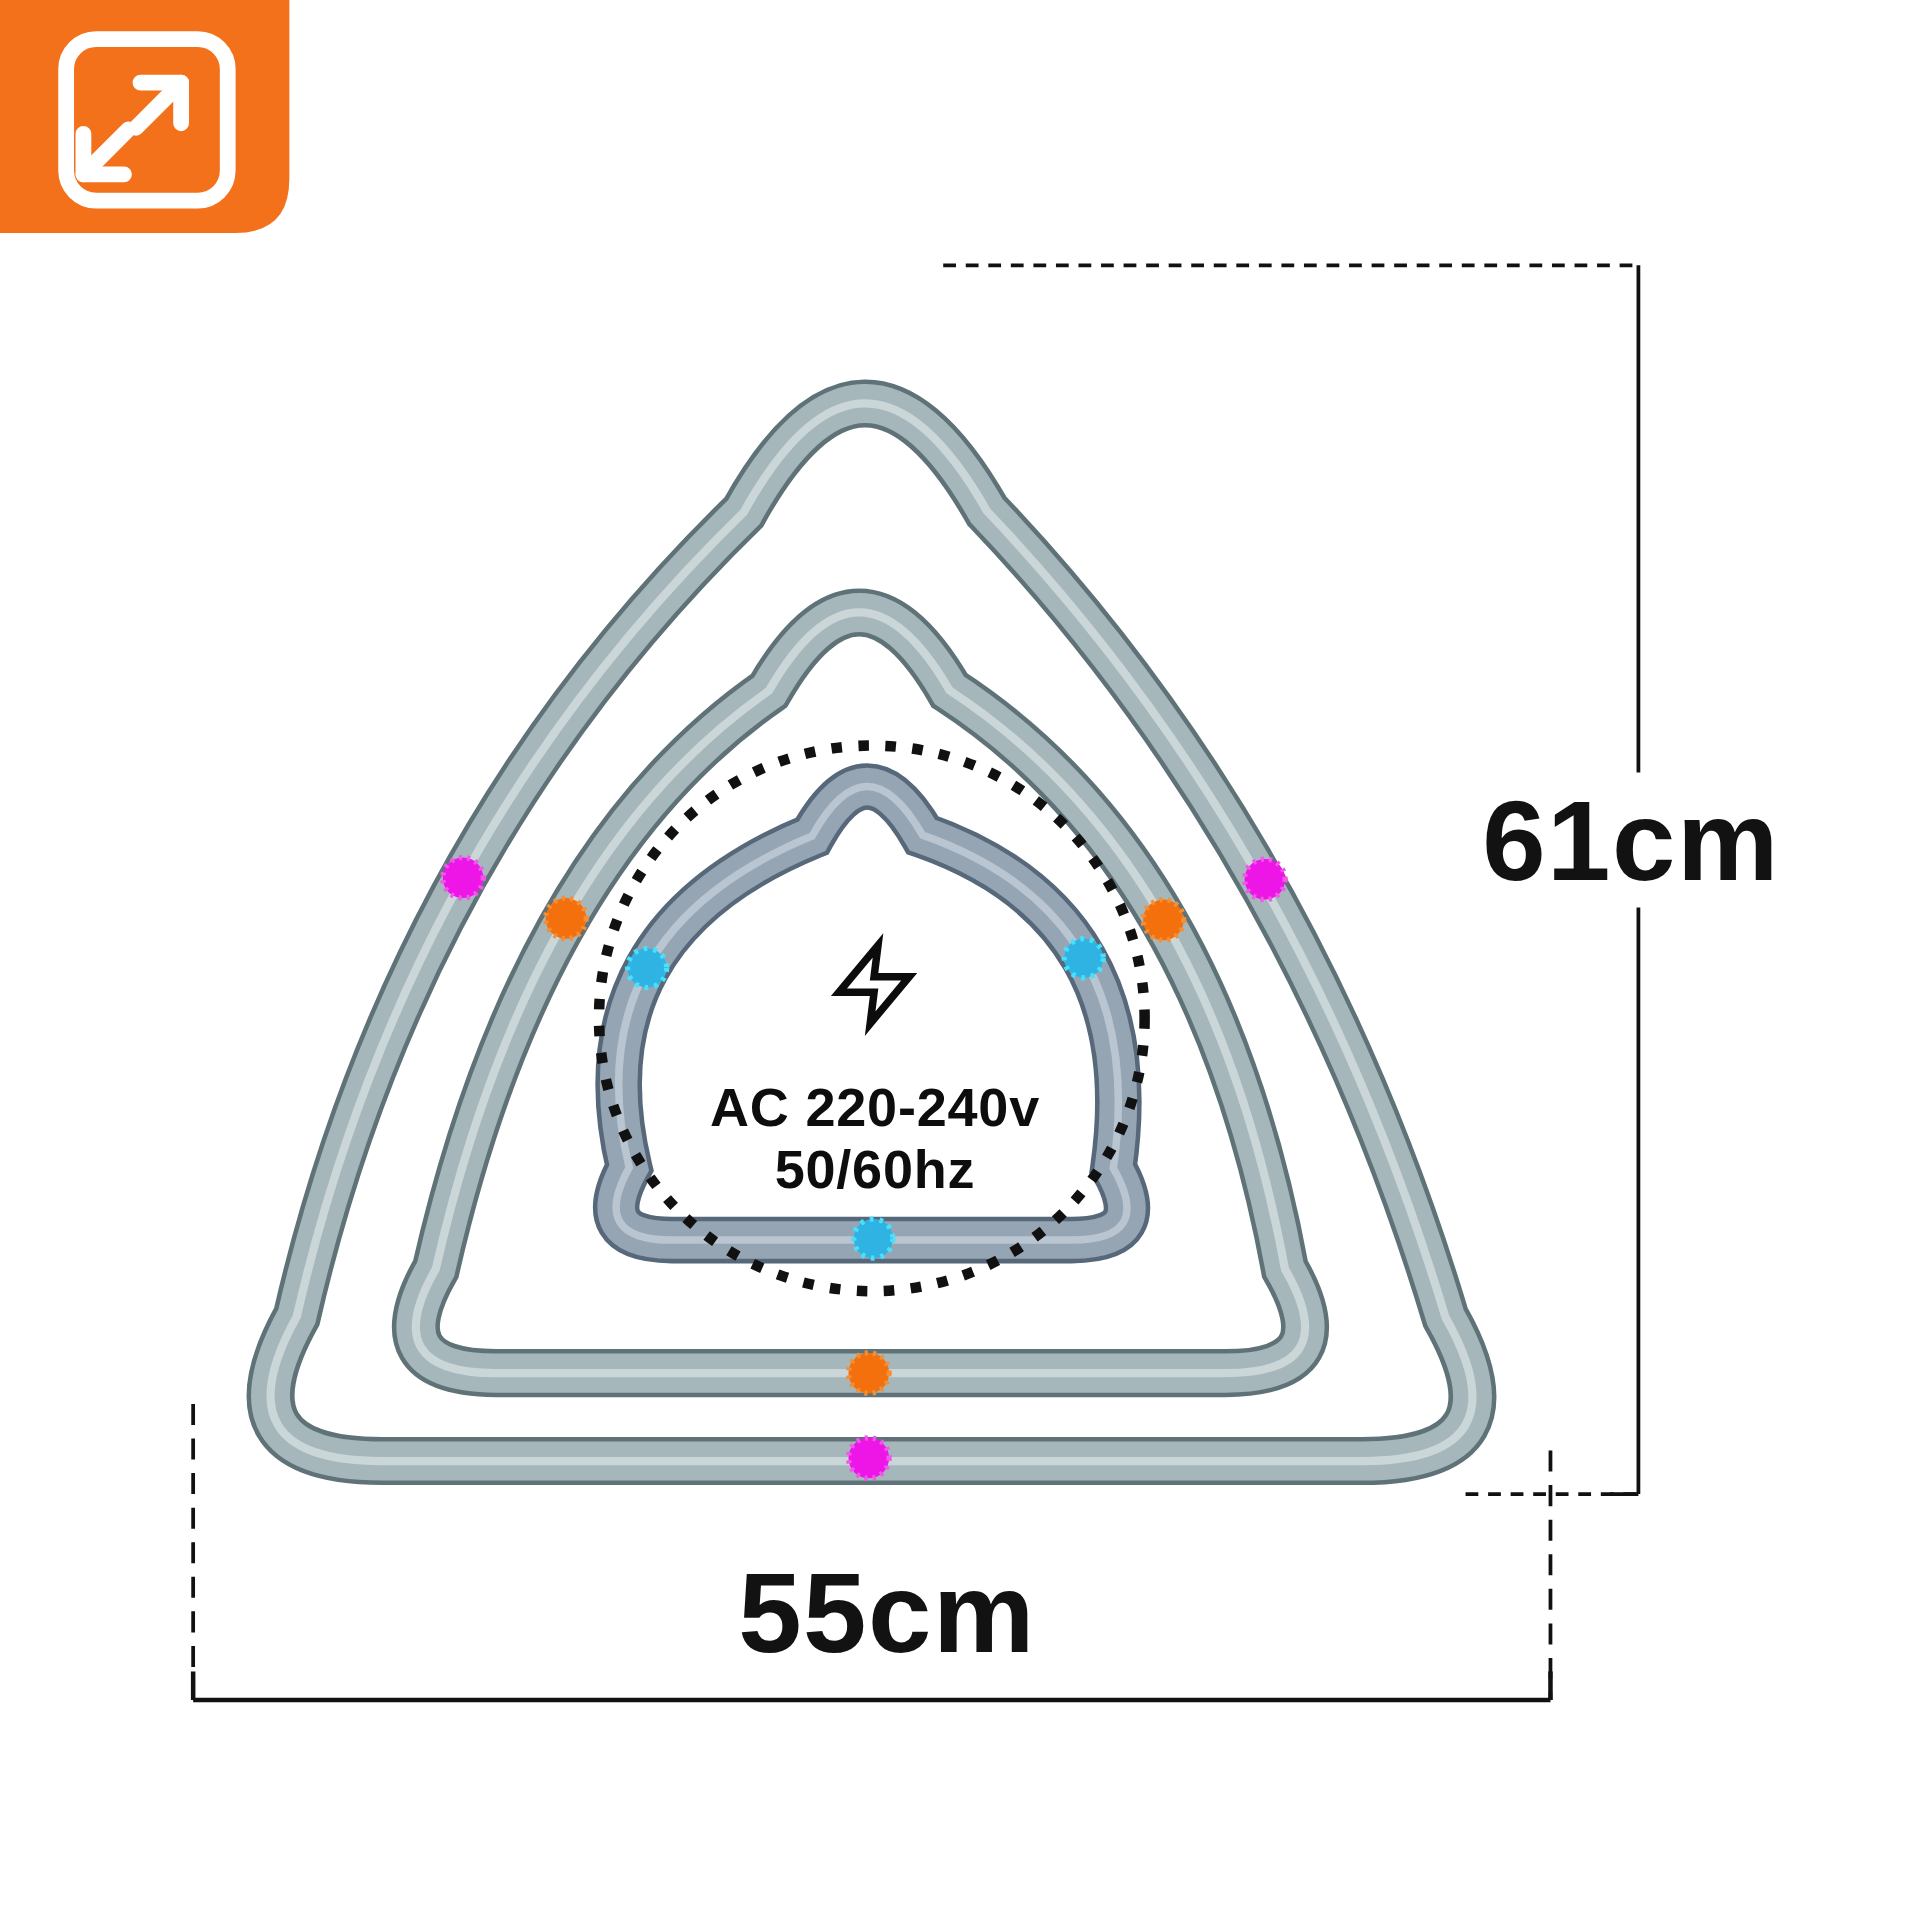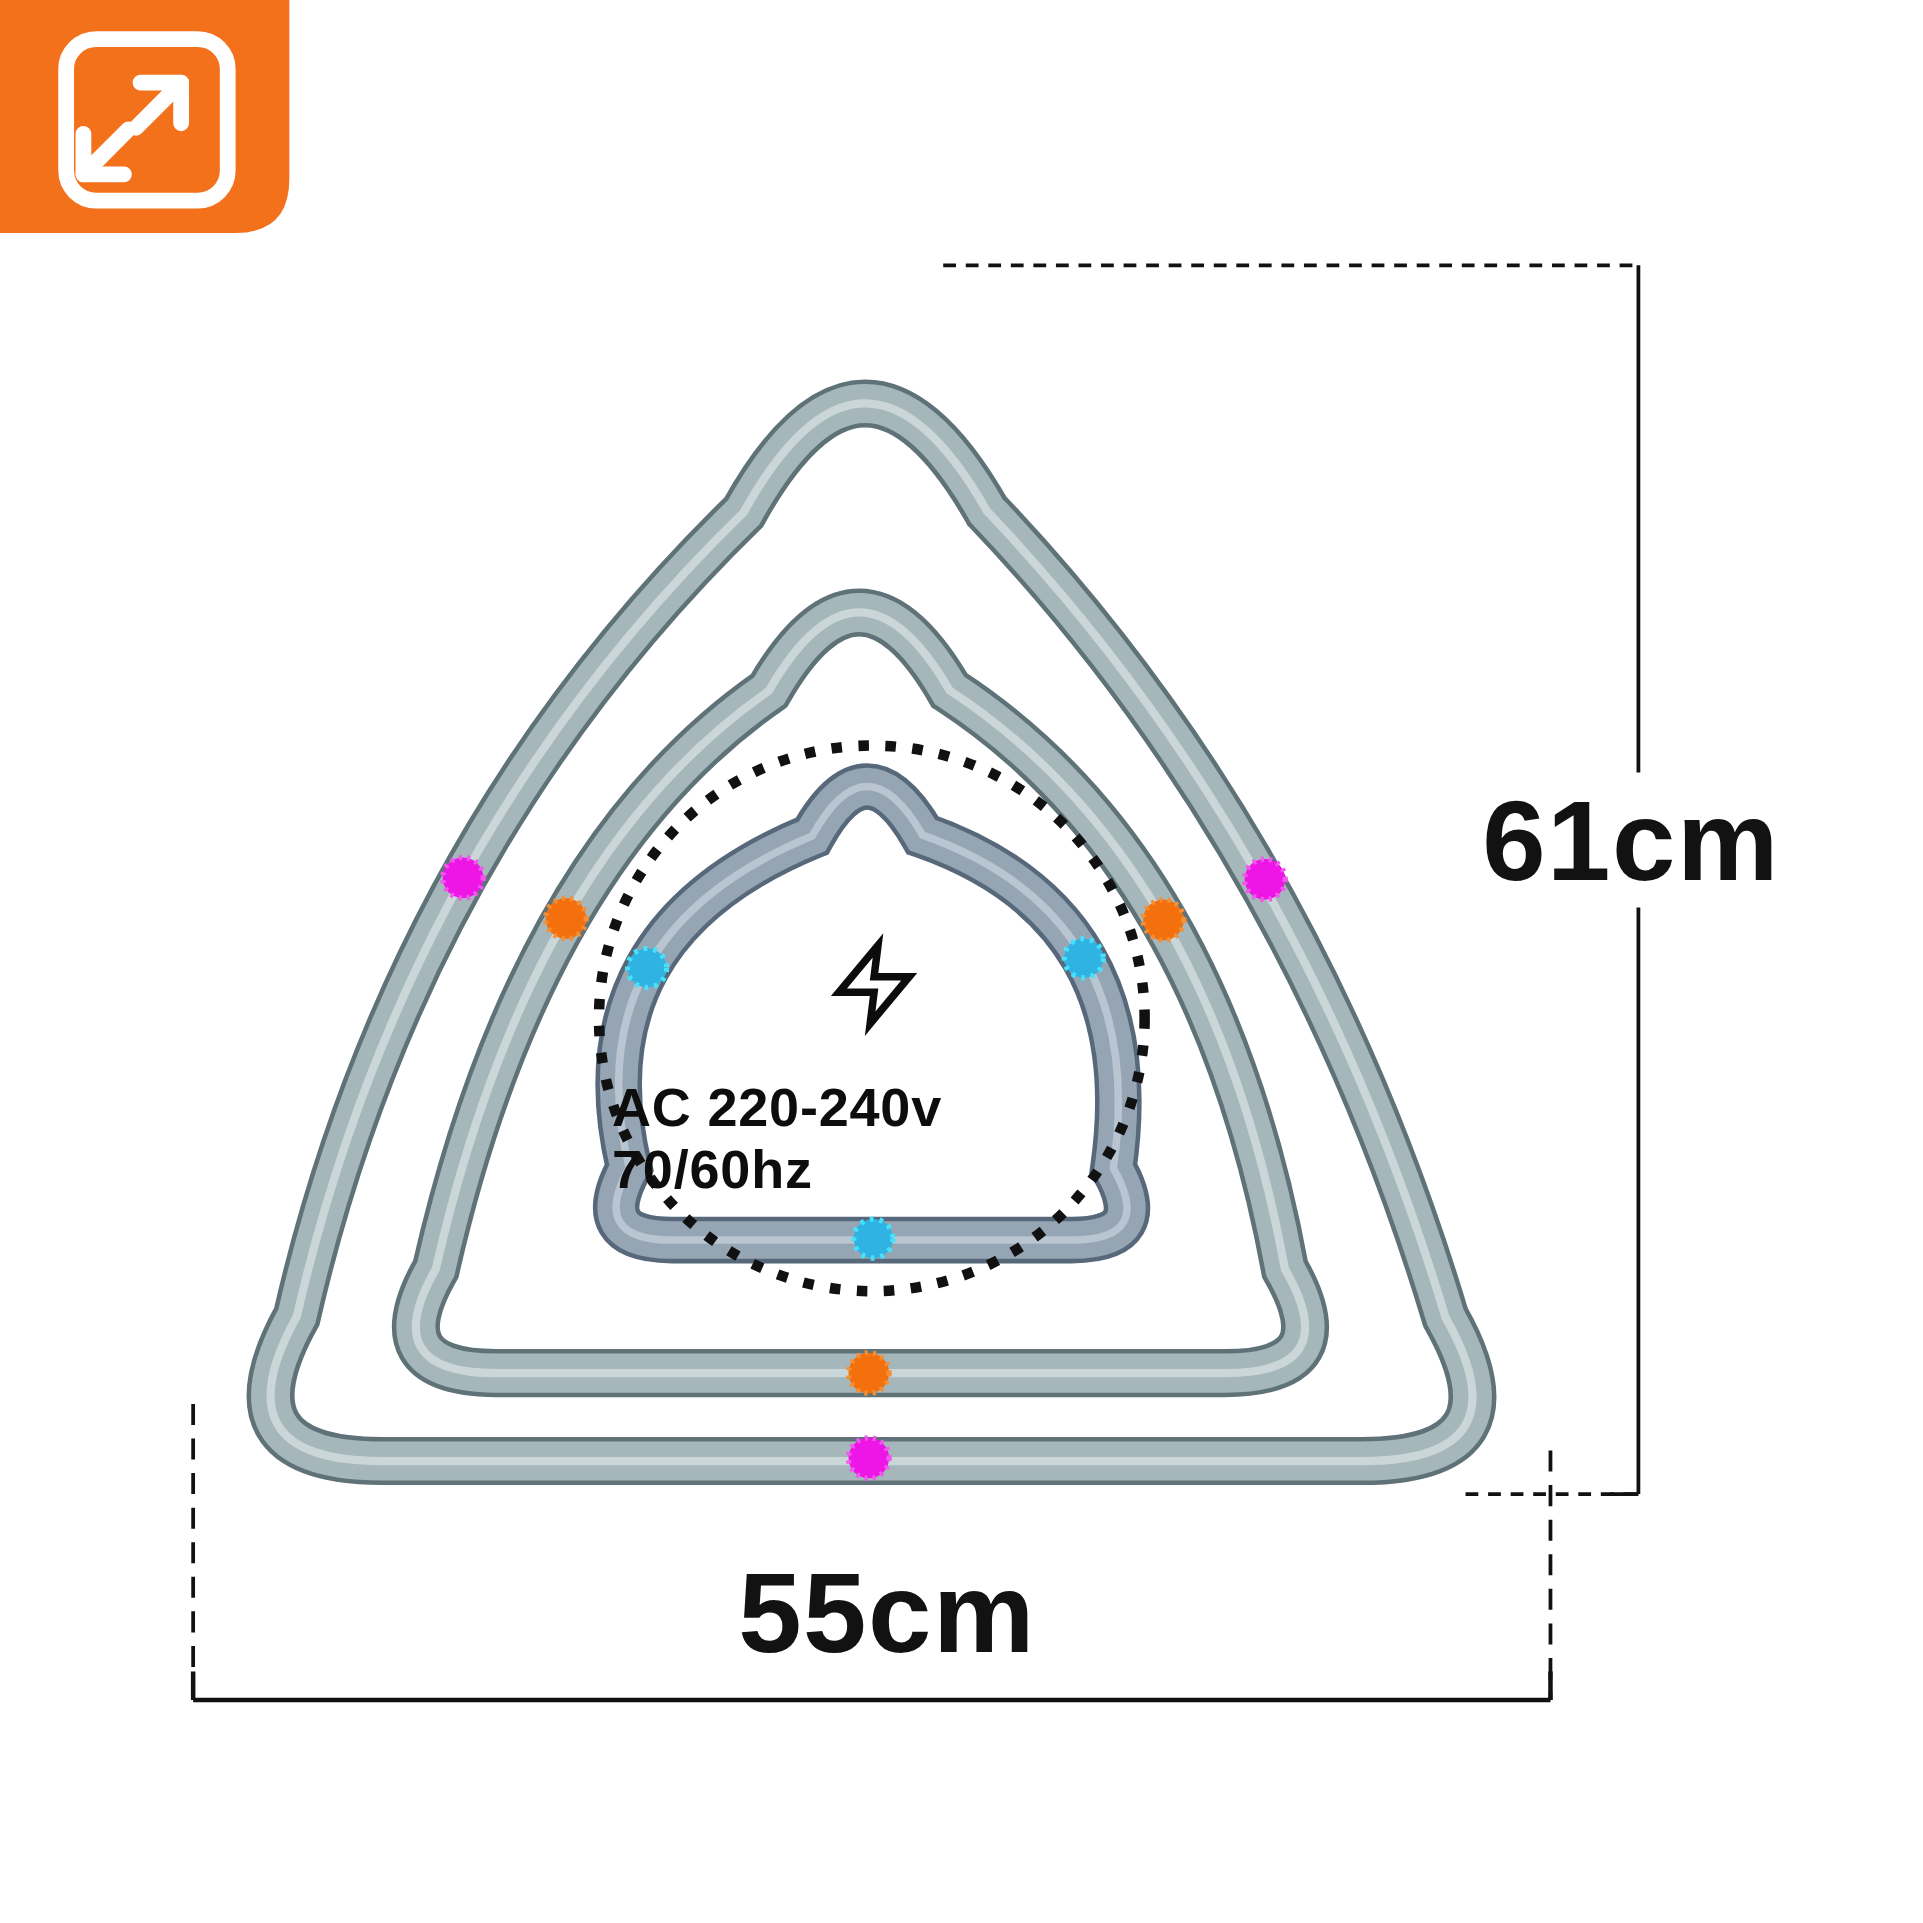--- a/index.html
+++ b/index.html
@@ -34,21 +34,21 @@
     transform: translate(-50%, -50%);
   }
   #height-label { left: 1631px; top: 840px; }
   #width-label  { left: 887px; top: 1612px; }
   #power-text {
     position: absolute;
     left: 875px;
     top: 1076px;
     width: 526px;
     transform: translateX(-50%);
-    text-align: left;
+    text-align: center;
     color: #0d0d0d;
     font-weight: 700;
     font-size: 54px;
     line-height: 62px;
     letter-spacing: 0.8px;
   }
 </style>
 </head>
 <body>
 
@@ -117,21 +117,21 @@
       <line x1="257" y1="1868" x2="257" y2="2262" stroke-dasharray="28 18"></line>
       <line x1="2063" y1="1930" x2="2063" y2="2262" stroke-dasharray="28 18"></line>
       <line x1="257" y1="2262" x2="2063" y2="2262" stroke-width="6"></line>
       <line x1="257" y1="2224" x2="257" y2="2262" stroke-width="6"></line>
       <line x1="2063" y1="2224" x2="2063" y2="2262" stroke-width="6"></line>
     </g>
   </svg>
 
   <div id="power-text">
     <div>AC 220-240v</div>
-    <div>70/60hz</div>
+    <div>50/60hz</div>
   </div>
 
   <div id="height-label" class="dim-label">61cm</div>
 
   <div id="width-label" class="dim-label">55cm</div>
 
 </div>
 
 
 </body></html>

